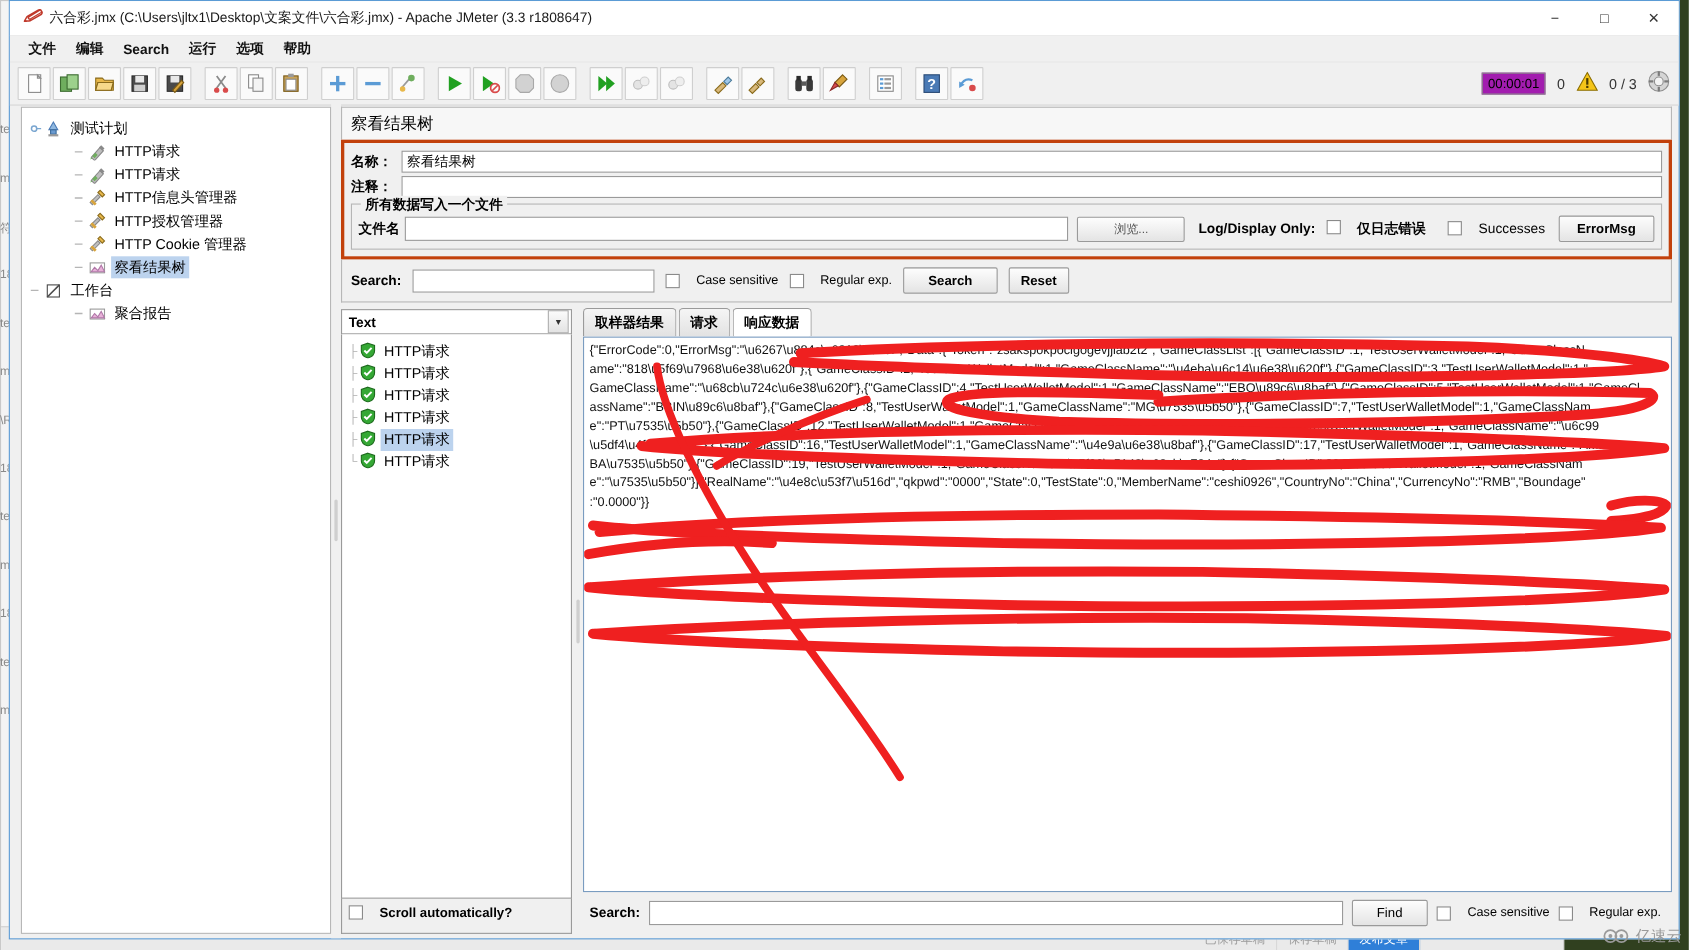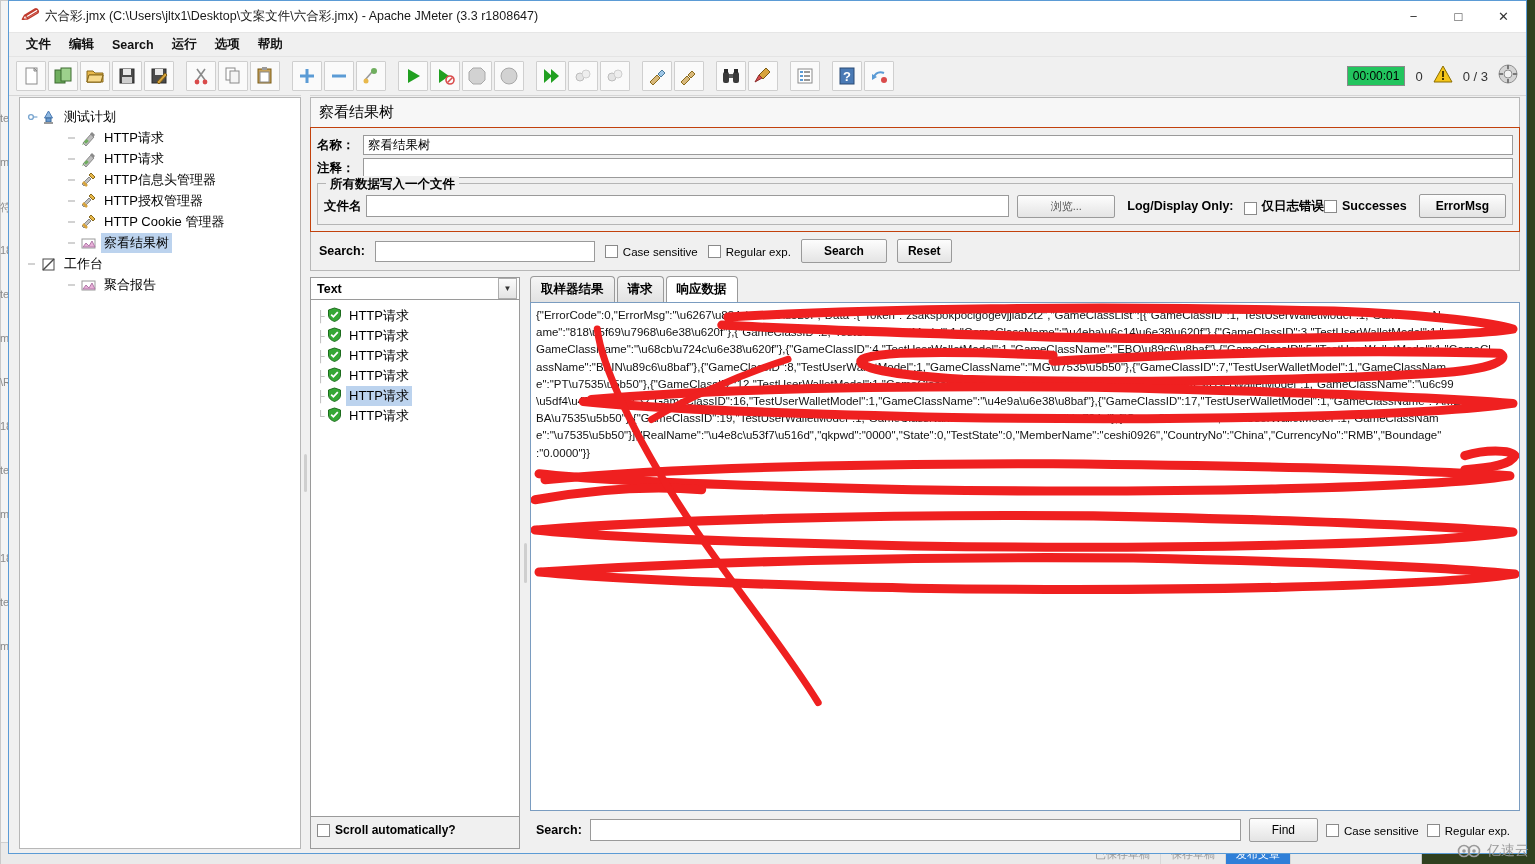--- a/index.html
+++ b/index.html
@@ -75,21 +75,21 @@
     border:1px solid #cfcfcf; background:#fafafa;
     display:flex; align-items:center; justify-content:center;
     box-sizing:border-box; border-radius:1px;
   }
   .tb-sep { width:10px; }
   .tb-right {
     position:absolute; right:8px; top:0; height:38px;
     display:flex; align-items:center; gap:10px;
   }
   .timer-box {
-    border:1px solid #8a8a8a; background:#22c55e; font-size:12px;
+    border:1px solid #8a8a8a; background:#a21caf; font-size:12px;
     padding:2px 5px; font-family:"Liberation Sans", sans-serif; color:#000;
   }
   .warn-count { font-size:13px; color:#333; }
   .thread-count { font-size:13px; color:#333; }
 
   
   .body-split { position:absolute; left:0; top:92px; right:0; bottom:0; display:flex; }
 
   .tree-panel {
     width:282px; background:#fff; border:1px solid #b7b7b7; margin:4px 0 4px 10px;
@@ -115,21 +115,21 @@
   }
   .tico { width:19px; height:17px; display:inline-flex; align-items:center; justify-content:center; margin-right:3px; }
   .tlabel { padding:1px 3px; }
   .tlabel.sel { background:#bcd3ee; }
 
   
   .rp-head {
     border:1px solid #b7b7b7; border-bottom:none; background:#f7f7f7;
     padding:5px 8px; font-size:15px; color:#000;
   }
-  .rp-box { border:1px solid #c2410c; background:#f0f0f0; padding:4px 6px 6px 6px; }
+  .rp-box { border:3px solid #c2410c; background:#f0f0f0; padding:4px 6px 6px 6px; }
   .field-row { display:flex; align-items:center; margin:3px 0; }
   .field-lbl { font-size:12.5px; font-weight:bold; color:#000; width:46px; }
   .field-inp {
     flex:1; height:20px; border:1px solid #9a9a9a; background:#fff;
     font-size:12.5px; padding:1px 4px; box-sizing:border-box; color:#000;
     font-family:"Liberation Sans", sans-serif;
   }
   .group-box {
     border:1px solid #b5b5b5; margin-top:5px; padding:8px 6px 6px 6px; position:relative;
     background:#f0f0f0;
@@ -139,21 +139,21 @@
     font-size:12.5px; font-weight:bold; color:#000;
   }
   .btn {
     border:1px solid #9a9a9a; background:linear-gradient(#fdfdfd,#e4e4e4);
     font-size:12px; padding:3px 12px; color:#000; border-radius:2px; cursor:default;
     font-family:"Liberation Sans", sans-serif; white-space:nowrap;
   }
   .btn.small { font-size:11px; padding:3px 14px; color:#555; }
   .chk { width:13px; height:13px; border:1px solid #8a8a8a; background:#fff; display:inline-block;
          vertical-align:middle; box-sizing:border-box; }
-  .chk-wrap { display:inline-flex; align-items:flex-end; gap:5px; font-size:12.5px; color:#000; }
+  .chk-wrap { display:inline-flex; align-items:flex-start; gap:15px; font-size:12.5px; color:#000; }
   .lbl-b { font-size:12.5px; font-weight:bold; color:#000; }
 
   .search-bar {
     border:1px solid #b7b7b7; border-top:none; background:#f0f0f0;
     padding:7px 8px; display:flex; align-items:center; gap:10px;
   }
   .search-inp {
     width:220px; height:21px; border:1px solid #9a9a9a; background:#fff;
     box-sizing:border-box; font-size:12px; padding:1px 4px;
   }
@@ -637,21 +637,21 @@
             <div class="group-title">所有数据写入一个文件</div>
             <div class="field-row" style="margin:2px 0 0 0;">
               <div class="field-lbl" style="width:42px;">文件名</div>
               <input class="field-inp" style="height: 22px;" value="">
               <div class="btn small" style="margin-left:8px;width:68px;text-align:center;">浏览...</div>
               <div class="lbl-b" style="margin-left:12px;">Log/Display Only:</div>
               <label class="chk-wrap" style="margin-left:10px;font-weight:bold;">
                 <span class="chk"></span>
                 <span>仅日志错误</span>
               </label>
-              <label class="chk-wrap" style="margin-left:0;font-weight:bold;">
+              <label class="chk-wrap" style="margin-left:20px;font-weight:normal;">
                 <span class="chk"></span>
                 <span>Successes</span>
               </label>
               <div class="btn" style="margin-left:12px;font-weight:bold;padding:4px 16px;">ErrorMsg</div>
             </div>
           </div>
         </div>
 
         <div class="search-bar">
           <div class="lbl-b">Search:</div>

